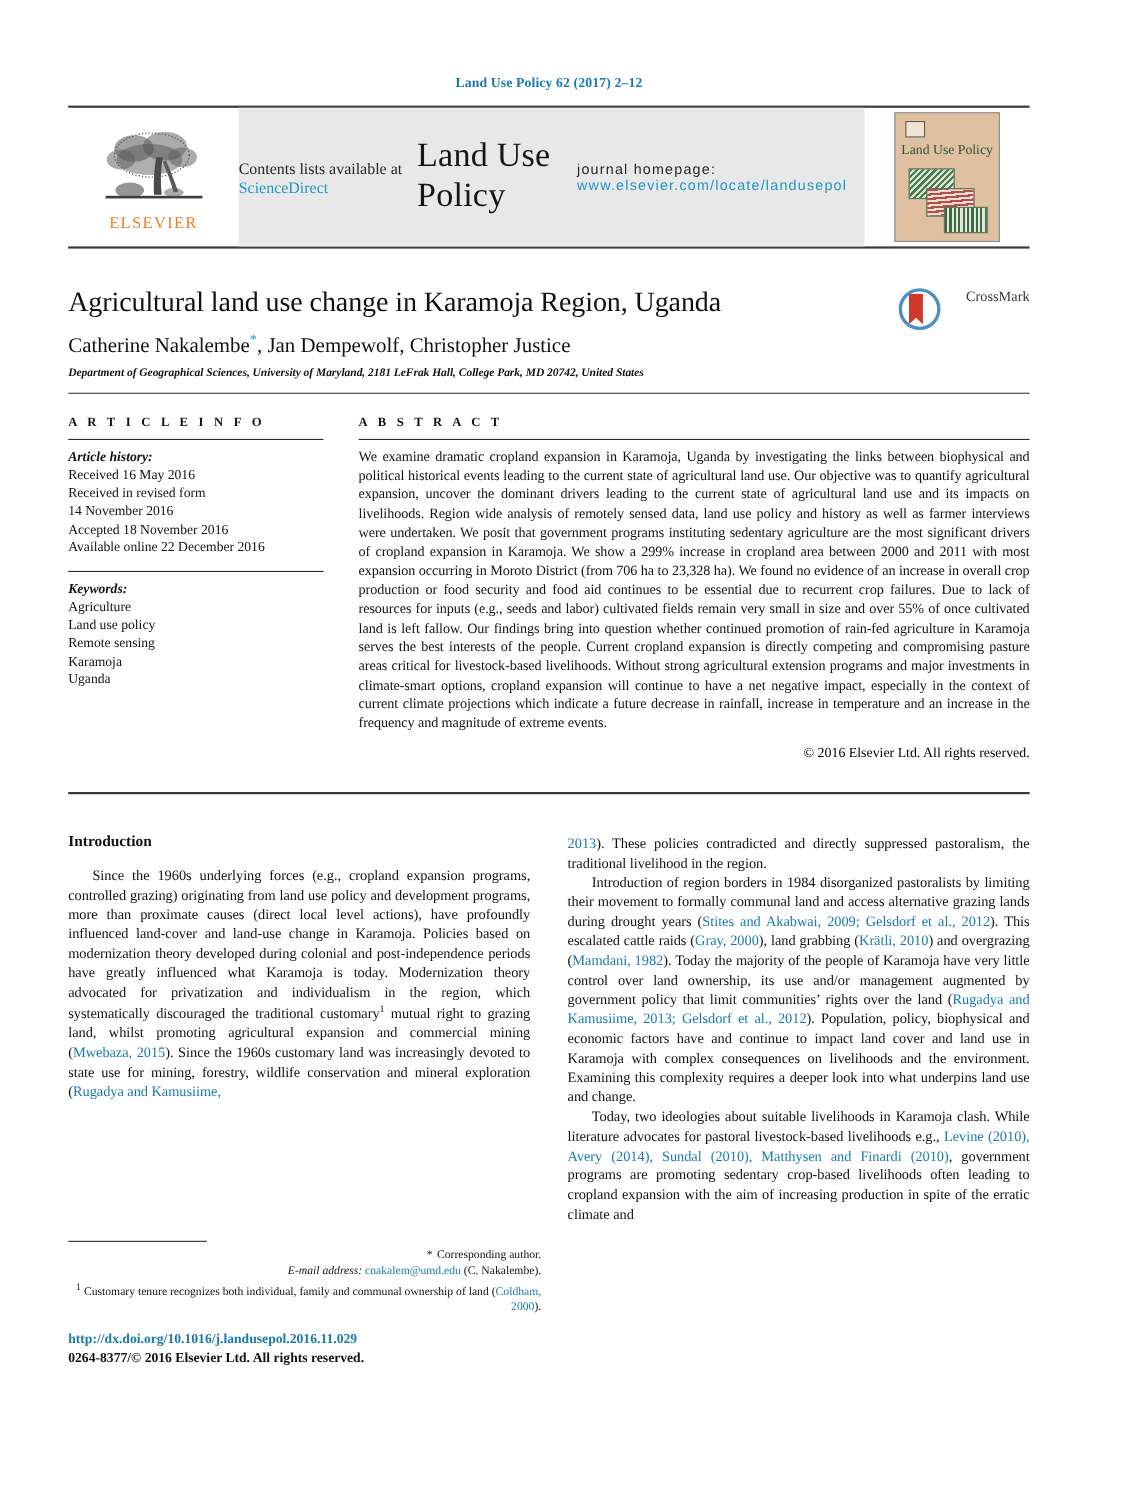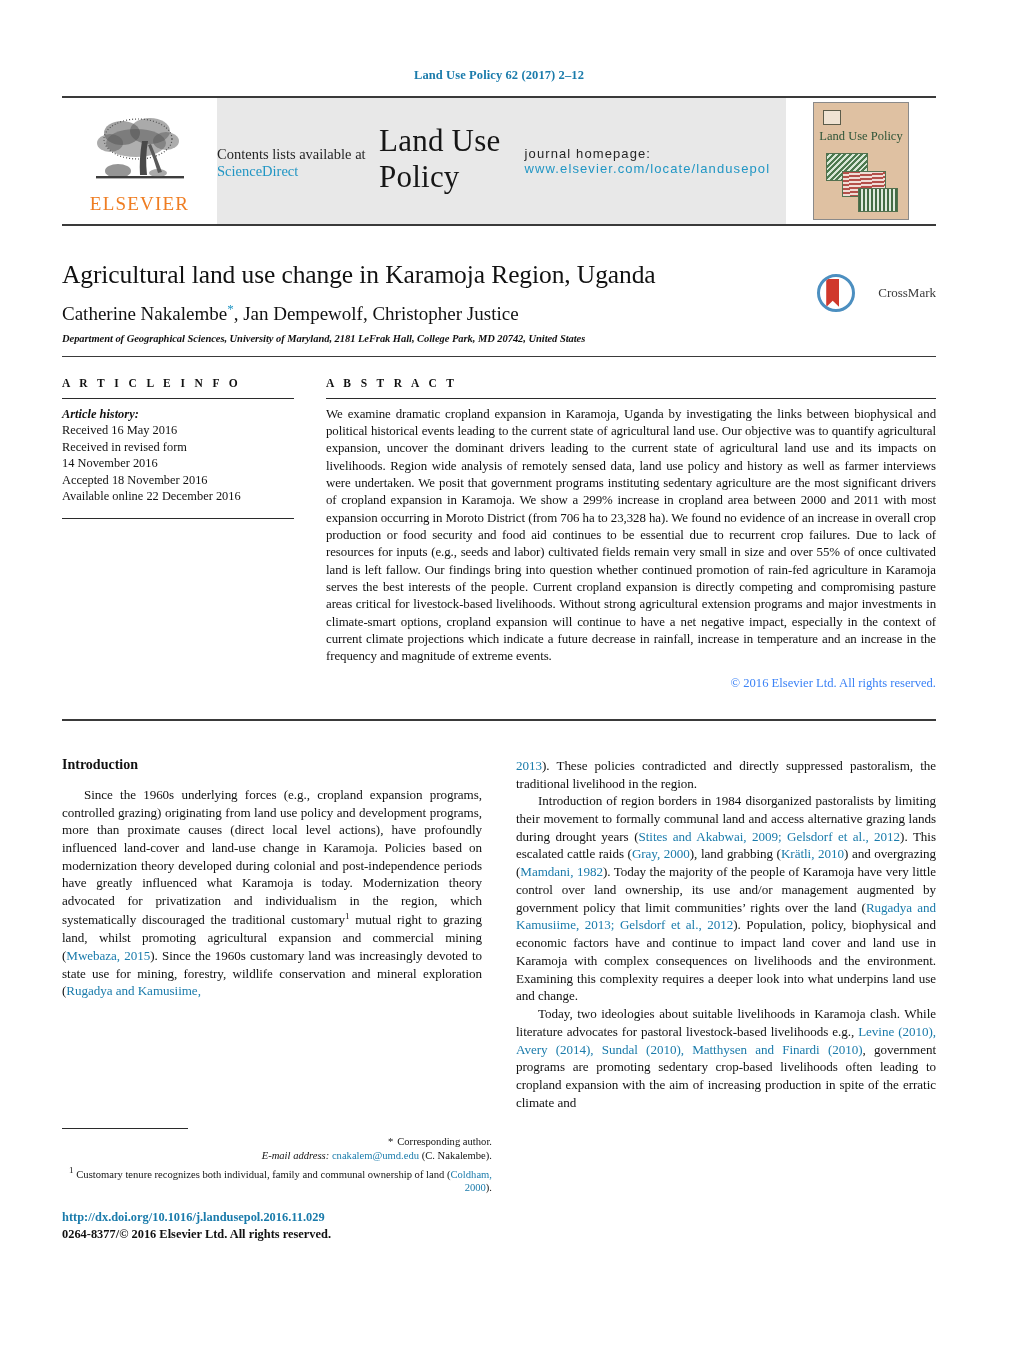--- a/index.html
+++ b/index.html
@@ -53,21 +53,21 @@
     justify-content: center;
     padding-top: 4px;
   }
   .elsevier-tree {
     width: 104px;
     height: 80px;
     display: block;
   }
   .elsevier-word {
     font-family: "Liberation Serif", serif;
-    font-size: 19px;
+    font-size: 15px;
     letter-spacing: 1.2px;
     color: #ef7d22;
     line-height: 1;
     margin-top: 1px;
   }
   .journal-banner {
     flex: 1 1 auto;
     background: #e8e8e8;
     display: flex;
     flex-direction: row;
@@ -169,23 +169,22 @@
     font-size: 10.5px;
     font-style: italic;
     font-weight: bold;
     color: #111;
     margin: 0;
     letter-spacing: -0.05px;
   }
   .crossmark {
     position: absolute;
     right: 0;
-    top: 14px;
-    display: flex;
-    align-items: center;
+    top: 2px;
+    display: flex;
     gap: 23px;
   }
   .crossmark-badge {
     width: 38px; height: 38px;
     border-radius: 50%;
     background: #ffffff;
     border: 3px solid #4c8fc0;
     position: relative;
     overflow: hidden;
     box-sizing: border-box;
@@ -249,21 +248,21 @@
     font-size: 12.9px;
     line-height: 1.345;
     text-align: justify;
     color: #111;
     letter-spacing: -0.08px;
   }
   .copyline {
     text-align: right;
     font-size: 12.6px;
     margin-top: 10px;
-    color: #3b82f6;
+    color: #000000;
   }
   .thick-rule {
     border-top: 2px solid #3a3a3a;
     margin-top: 18px;
   }
 
   
   .body-cols {
     display: flex;
     margin-top: 36px;
@@ -403,20 +402,28 @@
       <div class="rule"></div>
       <div class="info-group">
         <div class="ital">Article history:</div>
         <div>Received 16 May 2016</div>
         <div>Received in revised form</div>
         <div>14 November 2016</div>
         <div>Accepted 18 November 2016</div>
         <div>Available online 22 December 2016</div>
       </div>
       <div class="info-sep"></div>
+      <div class="info-group">
+        <div class="ital">Keywords:</div>
+        <div>Agriculture</div>
+        <div>Land use policy</div>
+        <div>Remote sensing</div>
+        <div>Karamoja</div>
+        <div>Uganda</div>
+      </div>
     </div>
 
     <div class="abstract-col">
       <div class="sect-head">A B S T R A C T</div>
       <div class="rule"></div>
       <div class="abstract-body">We examine dramatic cropland expansion in Karamoja, Uganda by investigating the links between biophysical and political historical events leading to the current state of agricultural land use. Our objective was to quantify agricultural expansion, uncover the dominant drivers leading to the current state of agricultural land use and its impacts on livelihoods. Region wide analysis of remotely sensed data, land use policy and history as well as farmer interviews were undertaken. We posit that government programs instituting sedentary agriculture are the most significant drivers of cropland expansion in Karamoja. We show a 299% increase in cropland area between 2000 and 2011 with most expansion occurring in Moroto District (from 706 ha to 23,328 ha). We found no evidence of an increase in overall crop production or food security and food aid continues to be essential due to recurrent crop failures. Due to lack of resources for inputs (e.g., seeds and labor) cultivated fields remain very small in size and over 55% of once cultivated land is left fallow. Our findings bring into question whether continued promotion of rain-fed agriculture in Karamoja serves the best interests of the people. Current cropland expansion is directly competing and compromising pasture areas critical for livestock-based livelihoods. Without strong agricultural extension programs and major investments in climate-smart options, cropland expansion will continue to have a net negative impact, especially in the context of current climate projections which indicate a future decrease in rainfall, increase in temperature and an increase in the frequency and magnitude of extreme events.</div>
       <div class="copyline">© 2016 Elsevier Ltd. All rights reserved.</div>
     </div>
   </div>
 

